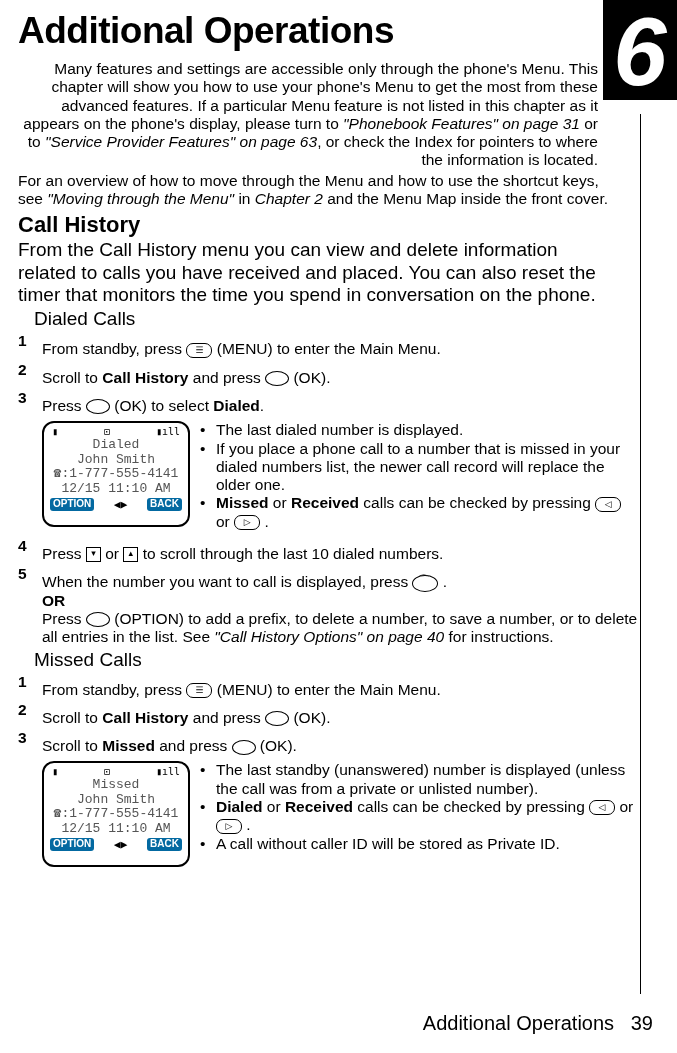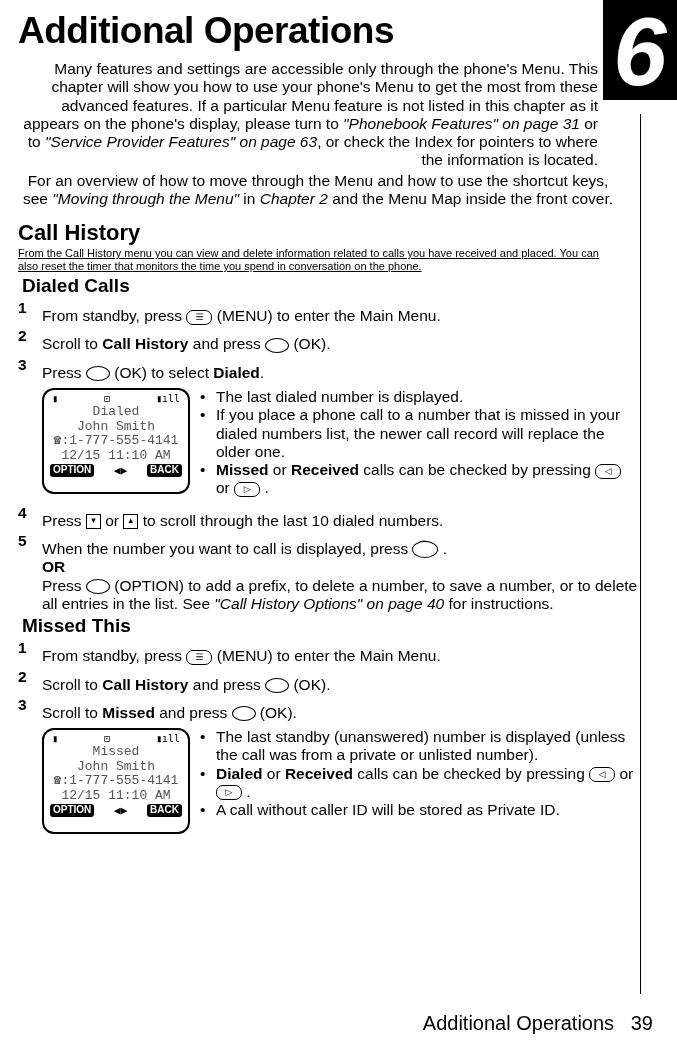--- a/index.html
+++ b/index.html
@@ -46,41 +46,39 @@
     }
     p.intro {
       font-size: 15.5px;
       margin: 0 0 2px 0;
       line-height: 1.18;
       width: 580px;
       text-align: right;
     }
     p.intro2 {
       font-size: 15.5px;
-      margin: 0 0 12px 0;
+      margin: 0 0 4px 0;
       line-height: 1.18;
       width: 600px;
-      text-align: center;
     }
     h2.section {
       font-size: 22px;
       font-weight: bold;
       margin: 3px 0 1px 0;
     }
     p.sectdesc {
-      font-size: 11px;
+      font-size: 19px;
       margin: 0 0 0 0;
       line-height: 1.18;
       width: 600px;
-      text-decoration: underline;
     }
     h3.subsection {
       font-size: 19px;
-      font-weight: bold;
-      margin: 2px 0 2px 4px;
+      font-weight: normal;
+      margin: 2px 0 2px 16px;
     }
     .steps {
       margin: 0;
       padding: 0;
     }
     .step {
       display: flex;
       font-size: 15.5px;
       margin: 0 0 2px 0;
       line-height: 1.18;
@@ -123,21 +121,21 @@
       font-family: 'Courier New', monospace;
       color: #555;
     }
     .screen-softkeys {
       display: flex;
       justify-content: space-between;
       padding: 0 4px;
       margin-top: 1px;
     }
     .softkey {
-      background: #000000;
+      background: #0369a1;
       color: #fff;
       font-size: 10px;
       padding: 0 3px;
       font-family: Arial, sans-serif;
       font-weight: bold;
       border-radius: 3px;
     }
     .arrow-lr {
       font-size: 11px;
       align-self: center;
@@ -307,21 +305,21 @@
     <div class="step">
       <div class="step-num">5</div>
       <div class="step-text">
         <span>When the number you want to call is displayed, press </span><span class="key-call"></span><span> .</span><br>
         <span class="bold">OR</span><br>
         <span>Press </span><span class="key-round"></span><span> (OPTION) to add a prefix, to delete a number, to save a number, or to delete all entries in the list. See </span><span class="ital">"Call History Options" on page 40</span><span> for instructions.</span>
       </div>
     </div>
   </div>
 
-  <h3 class="subsection">Missed This</h3>
+  <h3 class="subsection">Missed Calls</h3>
 
   <div class="steps">
     <div class="step">
       <div class="step-num">1</div>
       <div class="step-text">
         <span>From standby, press </span><span class="key">☰</span><span> (MENU) to enter the Main Menu.</span>
       </div>
     </div>
     <div class="step">
       <div class="step-num">2</div>

